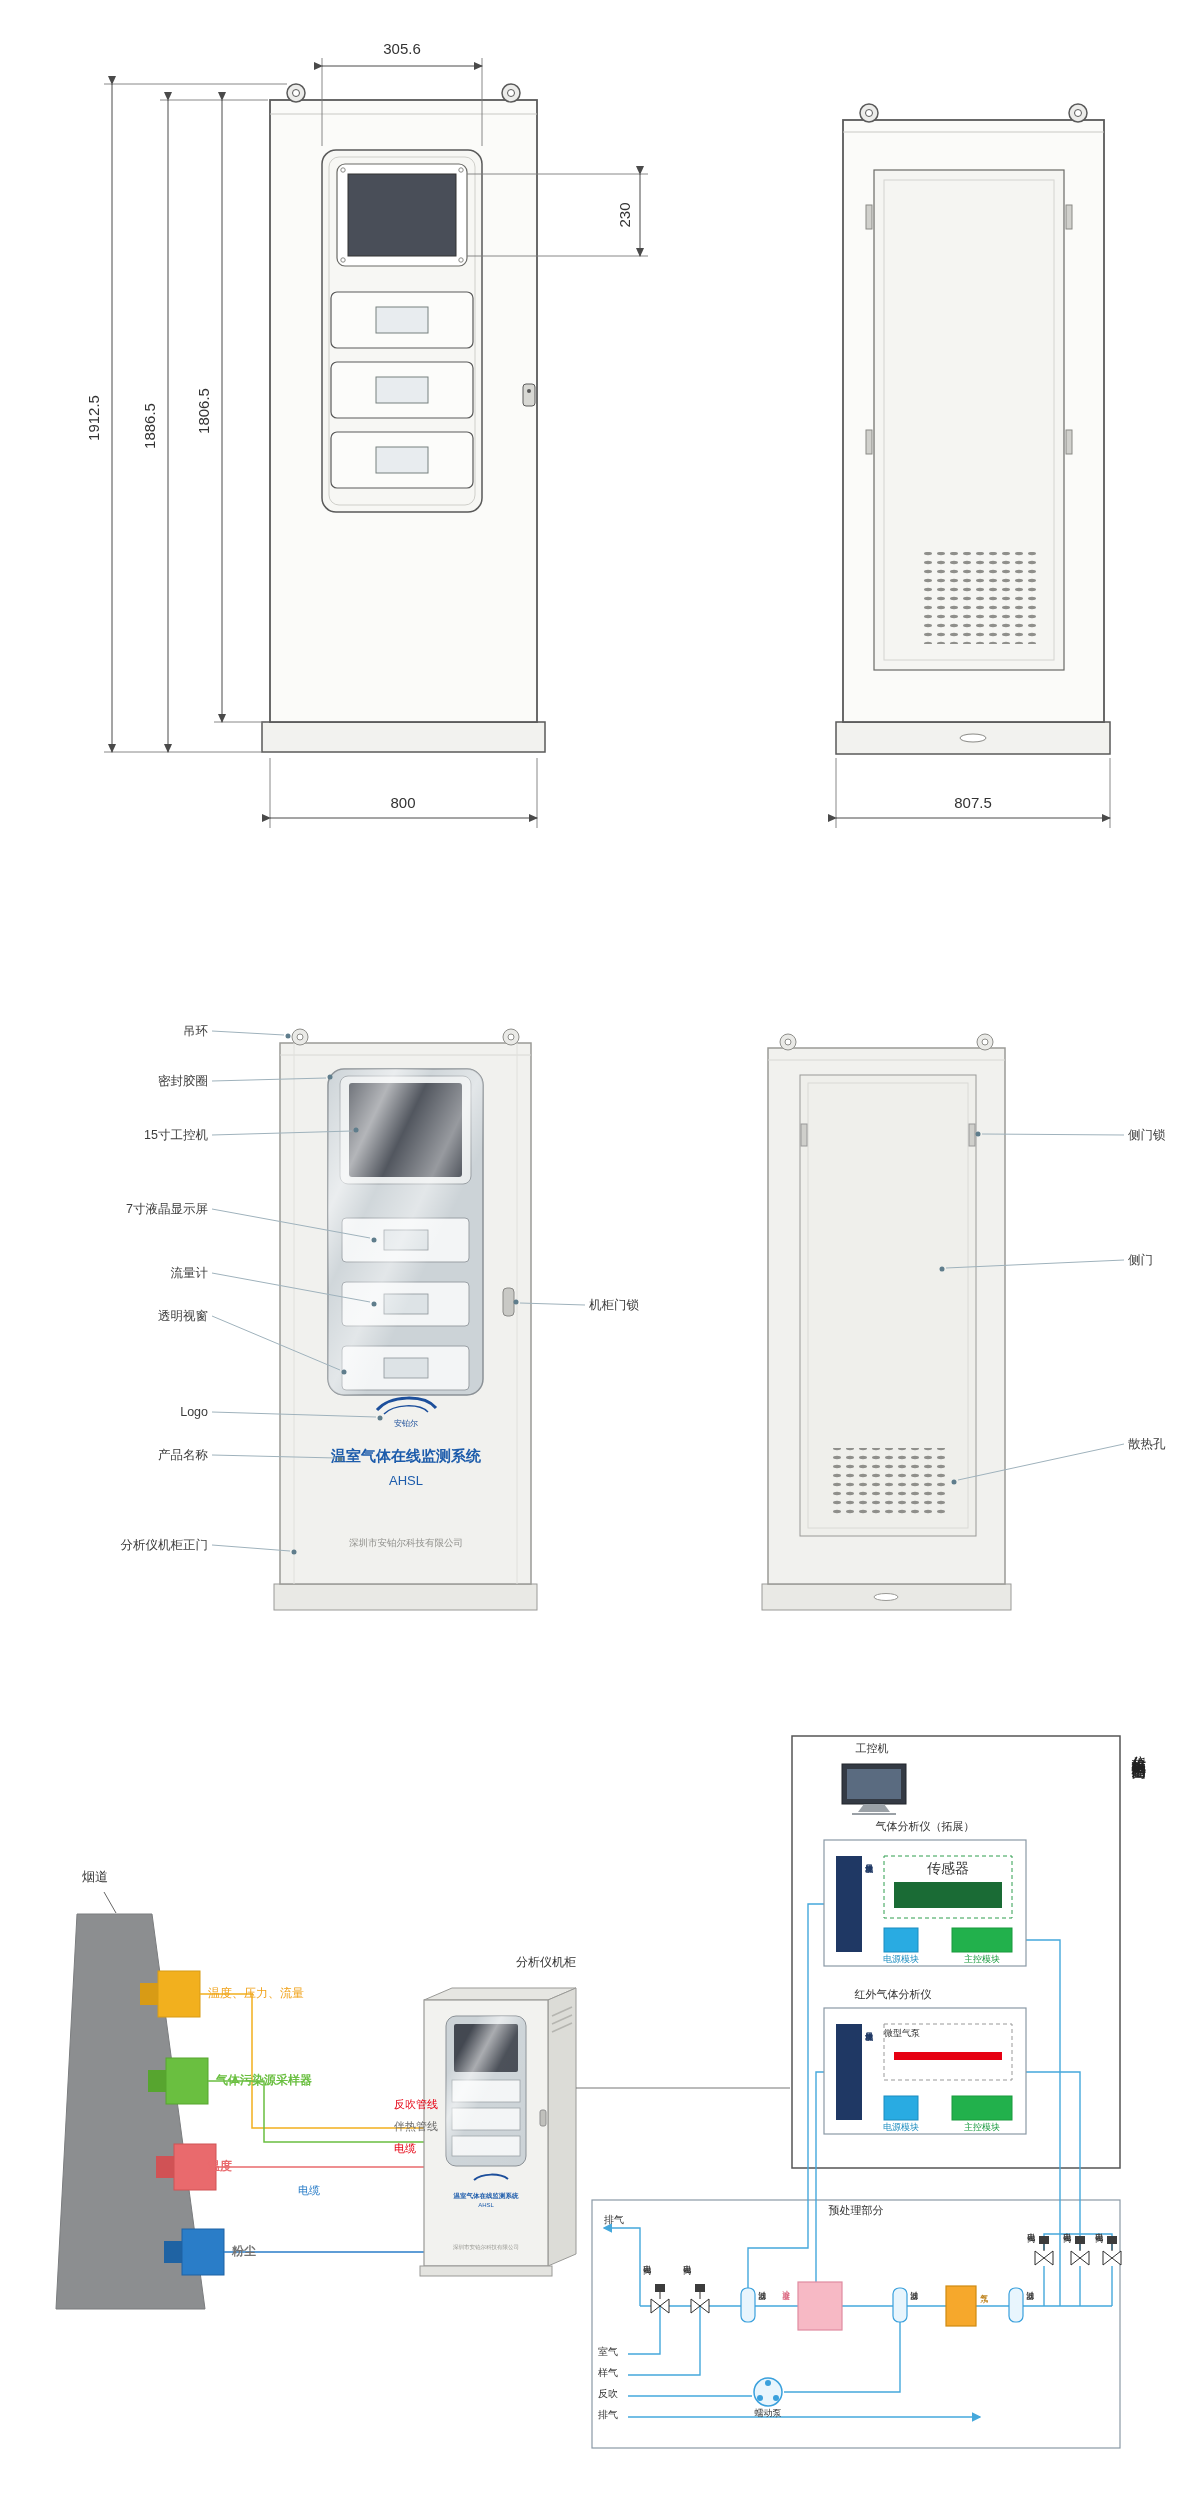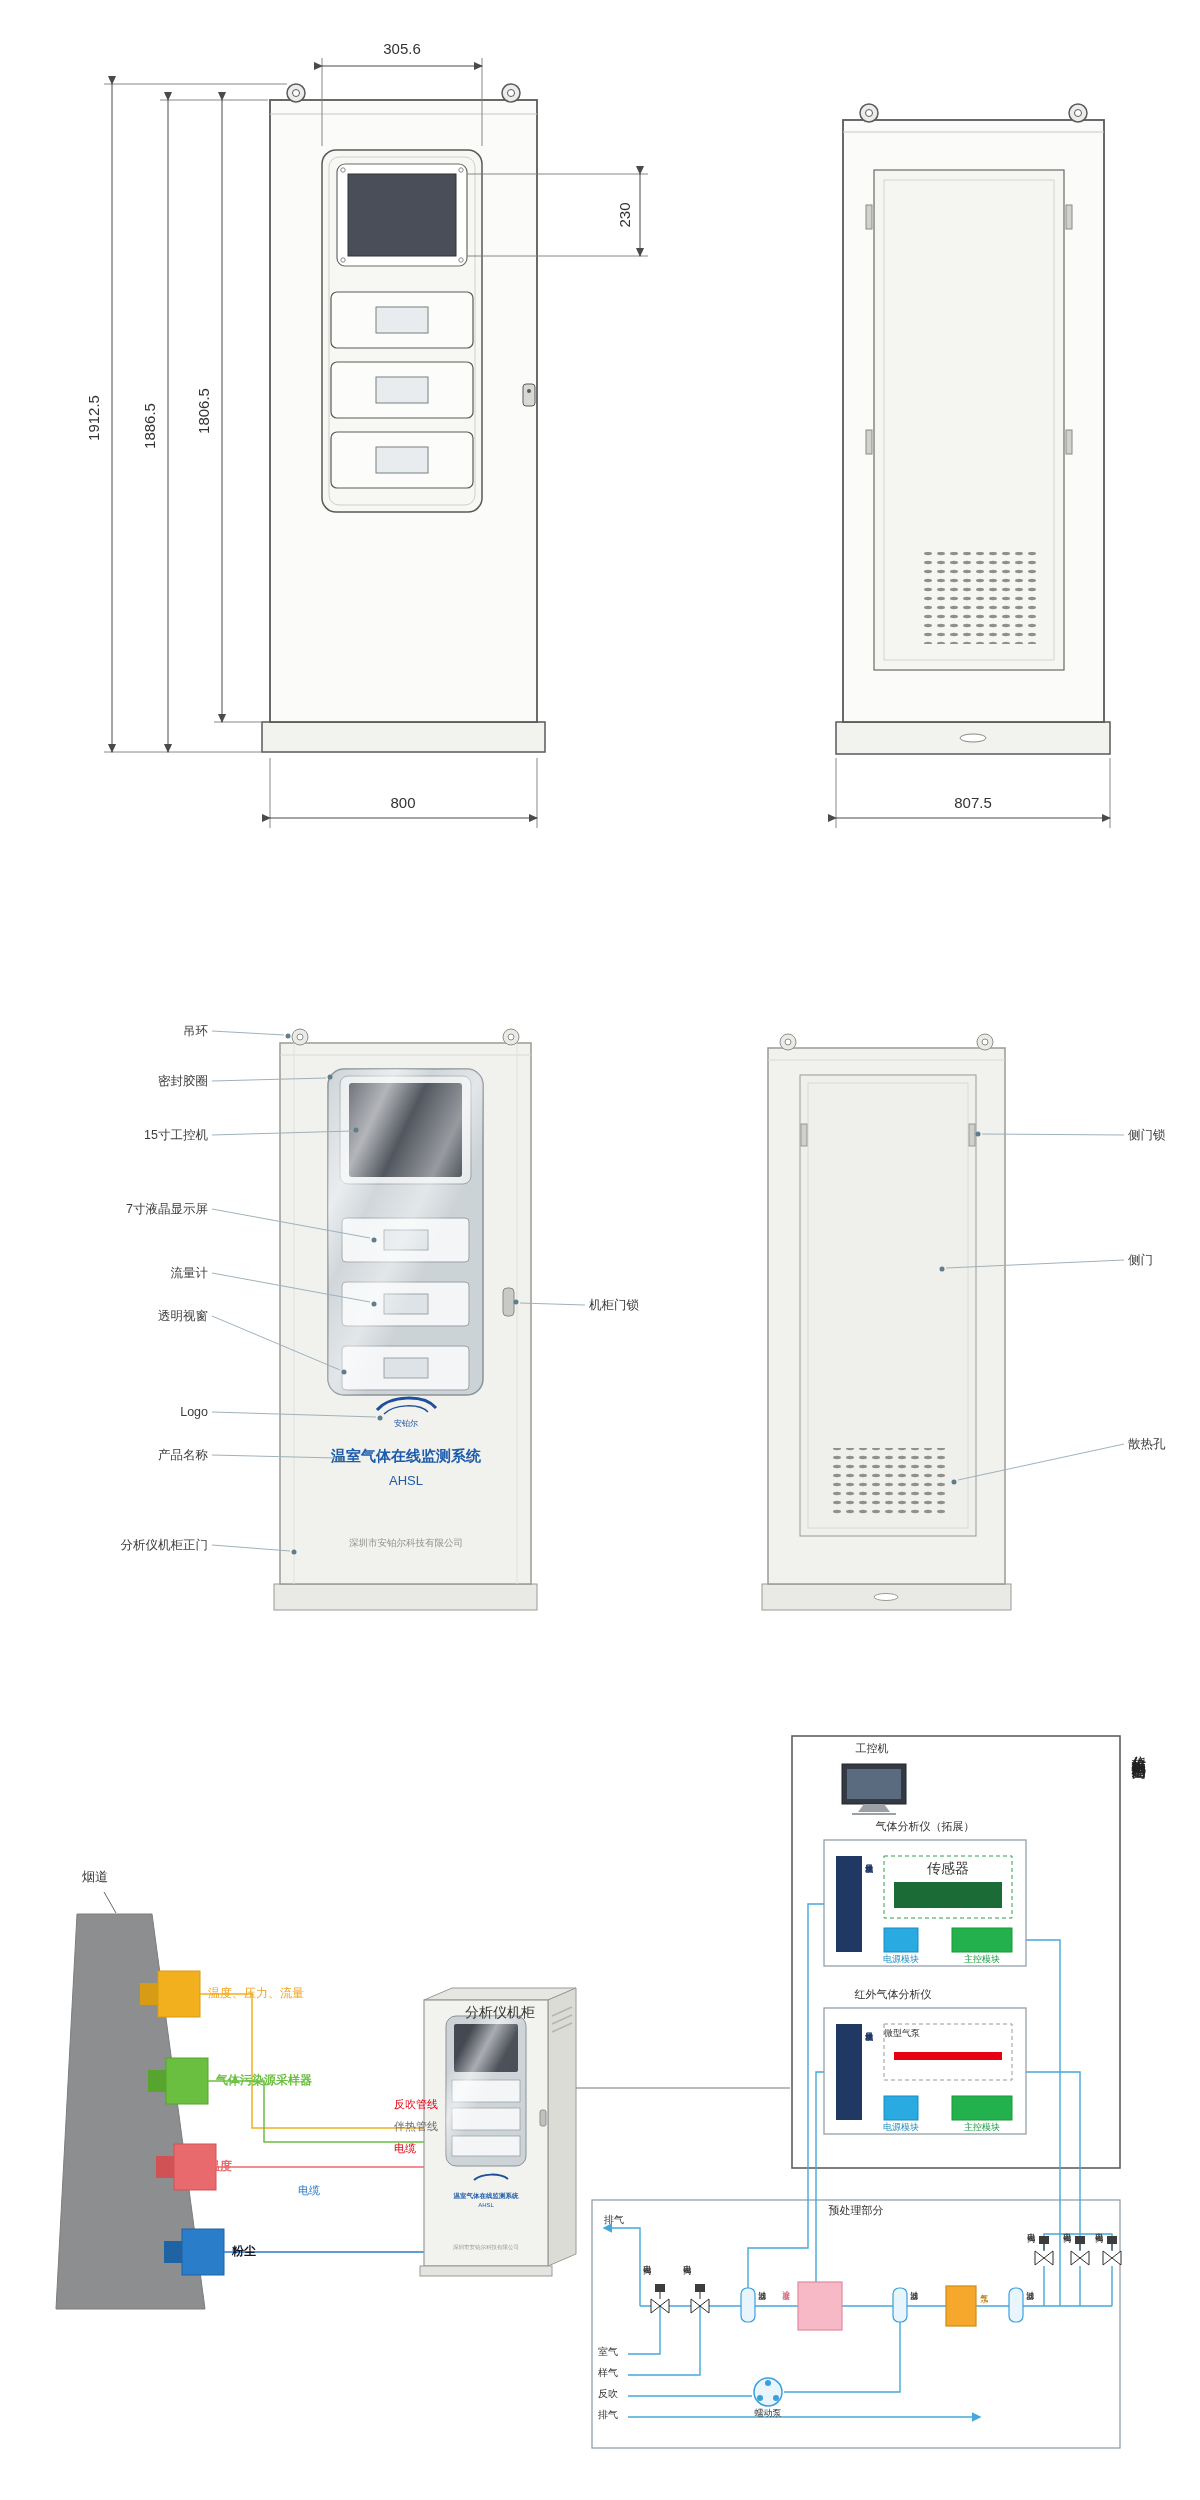--- a/index.html
+++ b/index.html
@@ -383,28 +383,28 @@
           <circle cx="776" cy="668" r="3" fill="#3aa0dc"></circle>
     </g>
   </g>
 </svg>
 
 <div class="t" style="left:82px;top:1870px;font-size:13px;">烟道</div>
 
 <div class="t" style="left:208px;top:1987px;font-size:12px;font-weight:normal;color:#f0a219;">温度、压力、流量</div>
 <div class="t" style="left:216px;top:2074px;font-size:12px;font-weight:bold;color:#6abf40;">气体污染源采样器</div>
 <div class="t" style="left:208px;top:2160px;font-size:12px;font-weight:bold;color:#e96a6d;">温度</div>
-<div class="t" style="left:232px;top:2245px;font-size:12px;font-weight:bold;color:#0f172a;">粉尘</div>
+<div class="t" style="left:232px;top:2245px;font-size:12px;font-weight:bold;color:#737373;">粉尘</div>
 
 <div class="t" style="left:394px;top:2098px;font-size:11px;color:#e60012;">反吹管线</div>
 <div class="t" style="left:394px;top:2120px;font-size:11px;color:#6d6d6d;">伴热管线</div>
 <div class="t" style="left:394px;top:2142px;font-size:11px;color:#e60012;">电缆</div>
 <div class="t" style="left:298px;top:2184px;font-size:11px;color:#2a7dc8;">电缆</div>
 
-<div class="t" style="left:424px;top:1956px;width:152px;text-align:center;font-size:14px;margin-top:48px;">分析仪机柜</div>
+<div class="t" style="left:424px;top:1956px;width:152px;text-align:right;font-size:12px;">分析仪机柜</div>
 <div class="t" style="left:430px;top:2192px;width:112px;text-align:center;font-size:6.5px;color:#1d5cab;font-weight:bold;">温室气体在线监测系统</div>
 <div class="t" style="left:430px;top:2202px;width:112px;text-align:center;font-size:6px;color:#1d5cab;">AHSL</div>
 <div class="t" style="left:430px;top:2244px;width:112px;text-align:center;font-size:5.5px;color:#95958f;">深圳市安铂尔科技有限公司</div>
 
 <div class="t vtext" style="left:1130px;top:1744px;height:230px;font-size:14.5px;color:#222;">分析仪机柜内部构造简图</div>
 
 <div class="t" style="left:822px;top:1742px;width:100px;text-align:center;font-size:11px;">工控机</div>
 
 <div class="t" style="left:824px;top:1820px;width:202px;text-align:center;font-size:11px;">气体分析仪（拓展）</div>
 <div class="t vtext" style="left:864px;top:1858px;height:94px;font-size:8px;color:#1f3864;letter-spacing:0;">流量计显示模块</div>

